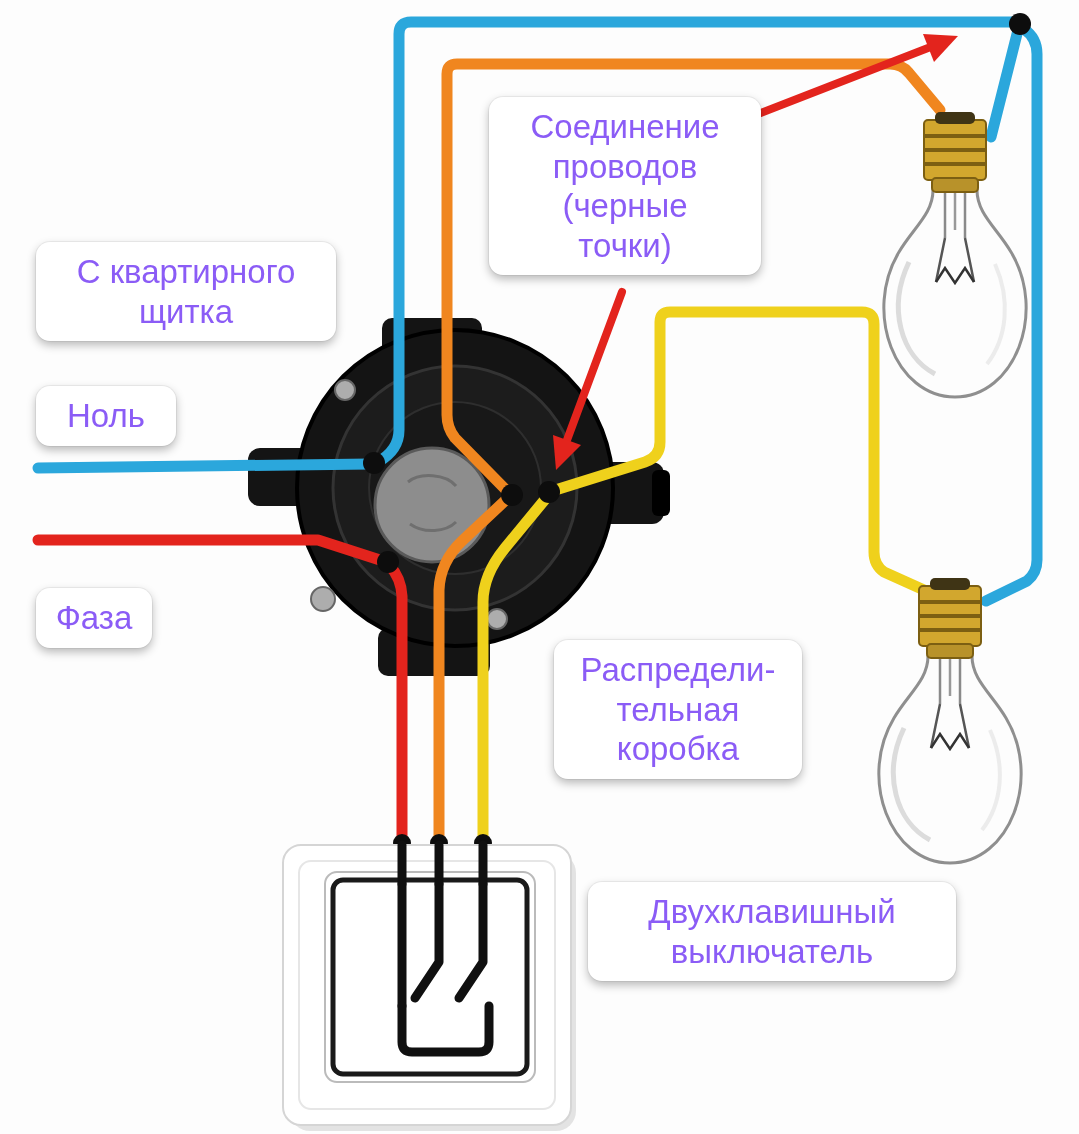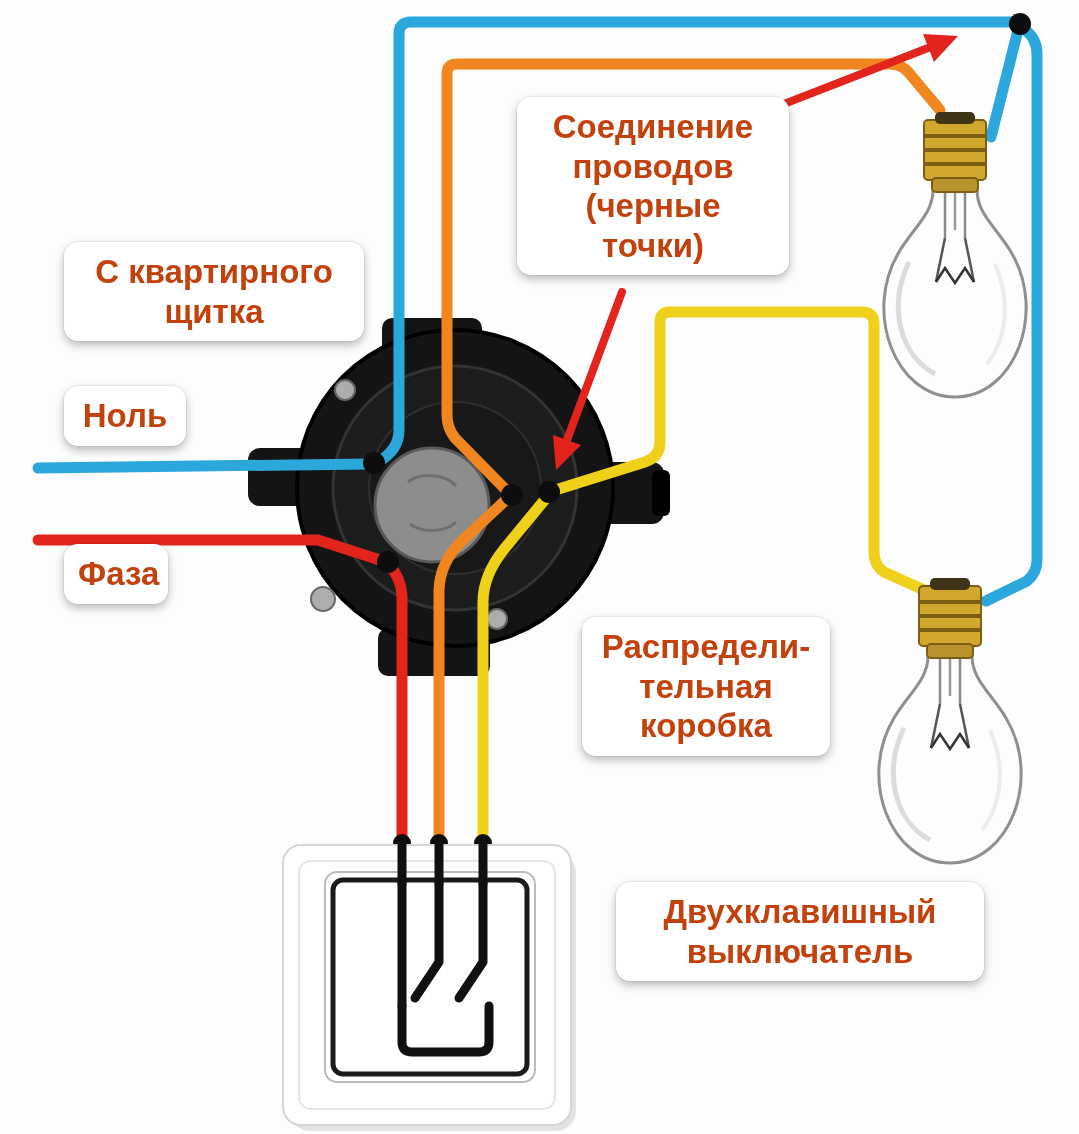--- a/index.html
+++ b/index.html
@@ -15,22 +15,22 @@
   .wire-yellow{stroke:var(--lamp2-wire,#efd11c);}
   .dot{fill:var(--connection-dot,#0d0d0d);}
   .arrow{stroke:var(--arrow,#e3241d);stroke-width:8;stroke-linecap:round;fill:none;}
   .arrow-head{fill:var(--arrow,#e3241d);stroke:none;}
   .box-body{fill:var(--box-body,#141414);}
   .brass{fill:var(--bulb-brass,#d2a72e);}
   .sym{fill:none;stroke:#101010;stroke-width:9;stroke-linecap:round;stroke-linejoin:round;}
   .label{
     position:absolute;background:#ffffff;border-radius:14px;
     box-shadow:0 4px 10px rgba(0,0,0,.28),0 0 0 1px rgba(0,0,0,.05);
-    font-weight:700;font-size:33px;line-height:1.2;color:#c2410c;
-    text-align:center;white-space:pre-line;padding:10px 14px;box-sizing:border-box;margin-left:28px;
+    font-weight:400;font-size:33px;line-height:1.2;color:#8b5cf6;
+    text-align:center;white-space:pre-line;padding:10px 14px;box-sizing:border-box;
   }
 </style>
 </head>
 <body>
 
 <div id="stage">
 
   <svg width="1079" height="1134" viewBox="0 0 1079 1134">
     <defs>
       <g id="bulb-shape">
@@ -112,25 +112,25 @@
     <g>
       <path class="arrow" d="M 622 292 L 567 440"></path>
       <polygon class="arrow-head" points="556,470 553,435 581,445"></polygon>
       <path class="arrow" d="M 758 114 L 928 48"></path>
       <polygon class="arrow-head" points="958,36 934,62 923,34"></polygon>
     </g>
   </svg>
 
   <div class="label" style="left:36px;top:242px;width:300px;padding-left:14px;">С квартирного
 щитка</div>
-  <div class="label" style="left:36px;top:386px;width:122px;">Ноль</div>
-  <div class="label" style="left:36px;top:544px;width:104px;">Фаза</div>
+  <div class="label" style="left:36px;top:386px;width:140px;">Ноль</div>
+  <div class="label" style="left:36px;top:588px;width:116px;">Фаза</div>
   <div class="label" style="left:489px;top:97px;width:272px;">Соединение
 проводов
 (черные
 точки)</div>
-  <div class="label" style="left:554px;top:617px;width:248px;">Распредели-
+  <div class="label" style="left:554px;top:640px;width:248px;">Распредели-
 тельная
 коробка</div>
   <div class="label" style="left:588px;top:882px;width:368px;">Двухклавишный
 выключатель</div>
 
 </div>
 
 </body></html>

